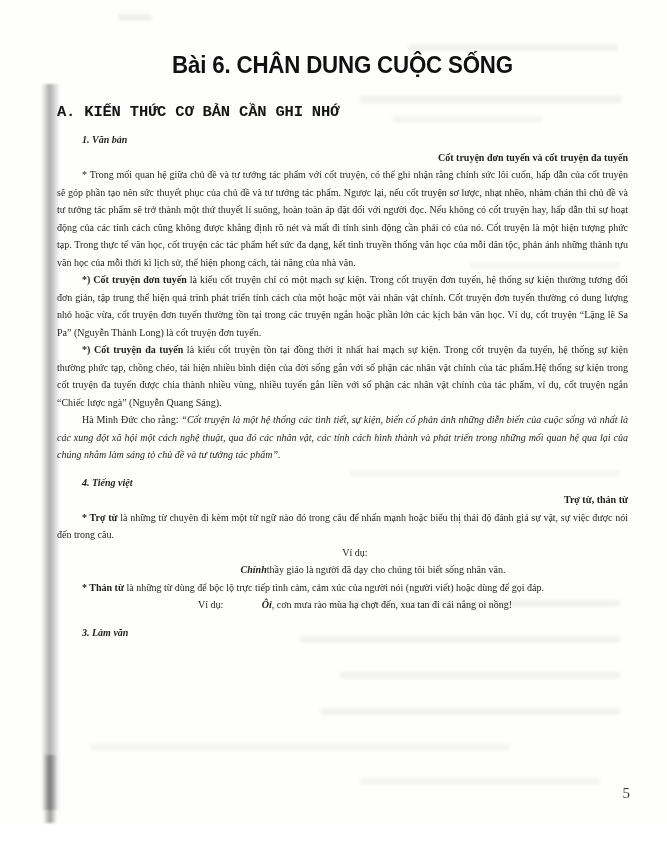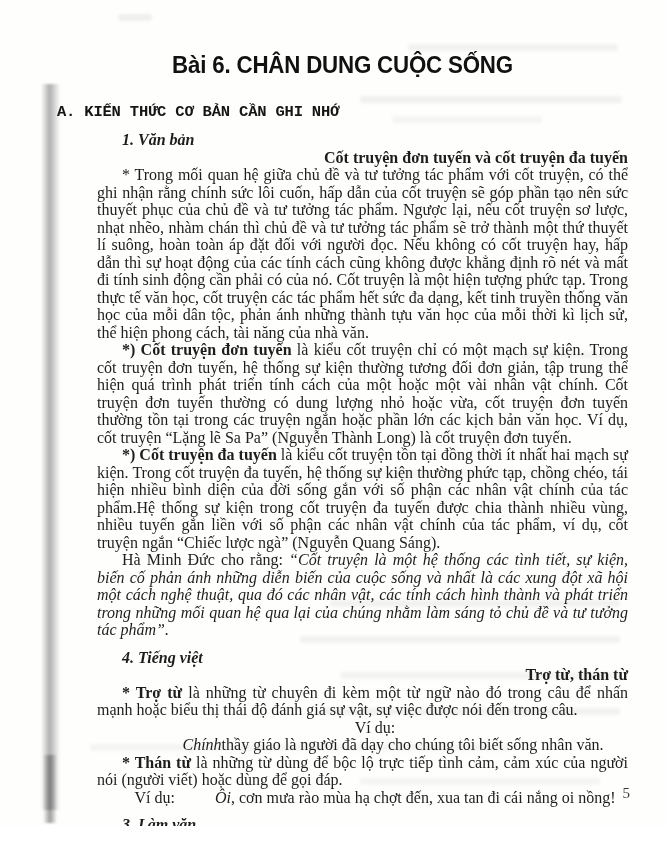--- a/index.html
+++ b/index.html
@@ -27,27 +27,27 @@
     margin:52px 0 0 0;text-align:center;
     font-family:"Liberation Sans","DejaVu Sans",sans-serif;
     font-weight:bold;font-size:23px;color:#111;
     transform:scaleX(.97);letter-spacing:-.2px;white-space:nowrap;
   }
   .heading-a{
     margin:24px 0 0 0;
     font-family:Liberation Mono, monospace;
     font-weight:bold;font-size:15.5px;color:#151515;letter-spacing:-.2px;
   }
-  .body-text{font-size:16px;line-height:17.5px;text-align:justify;padding-left:40px;}
+  .body-text{font-size:10px;line-height:17.5px;text-align:justify;}
   .h-num{margin:10px 0 0 0;padding-left:25px;font-weight:bold;font-style:italic;text-align:left;}
   .h-sub{margin:0;padding-left:25px;font-weight:bold;text-align:right;}
   p.para{margin:0;text-indent:25px;}
   p.line{margin:0;text-indent:25px;text-align:center;}
   .b{font-weight:bold;}
-  .bi{font-weight:normal;font-style:italic;margin-left:36px;}
+  .bi{font-weight:bold;font-style:italic;margin-left:36px;}
   .i{font-style:italic;}
   .pagenum{position:absolute;top:785px;right:37px;font-size:15px;color:#3a3a3a;}
 </style>
 </head>
 <body>
 
 <div class="page">
 
   <div class="spine"></div>
   <div class="spine-dark"></div>

